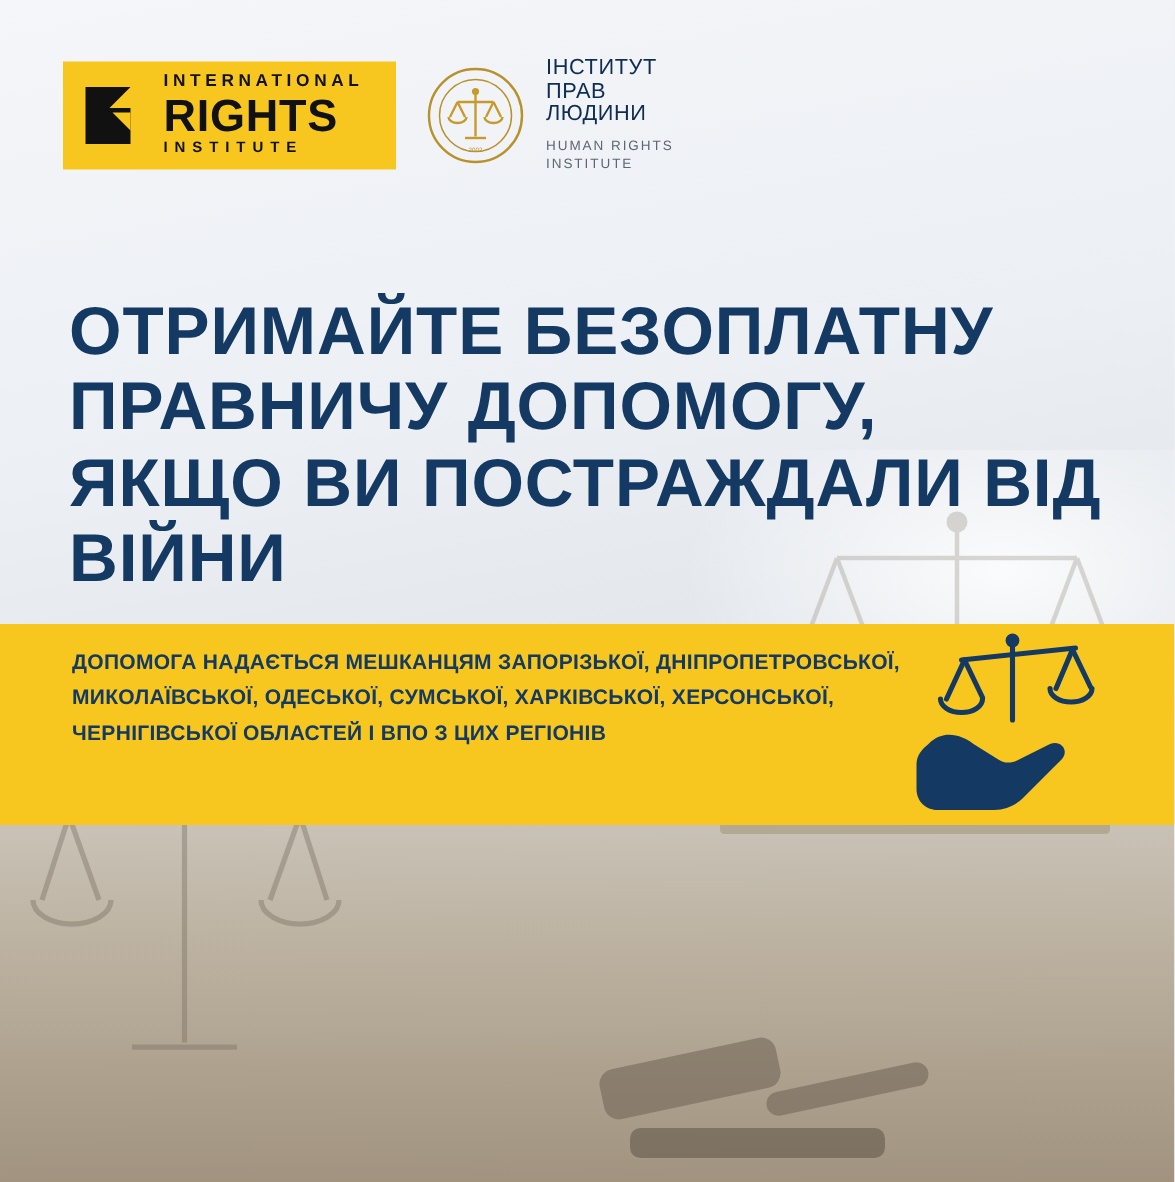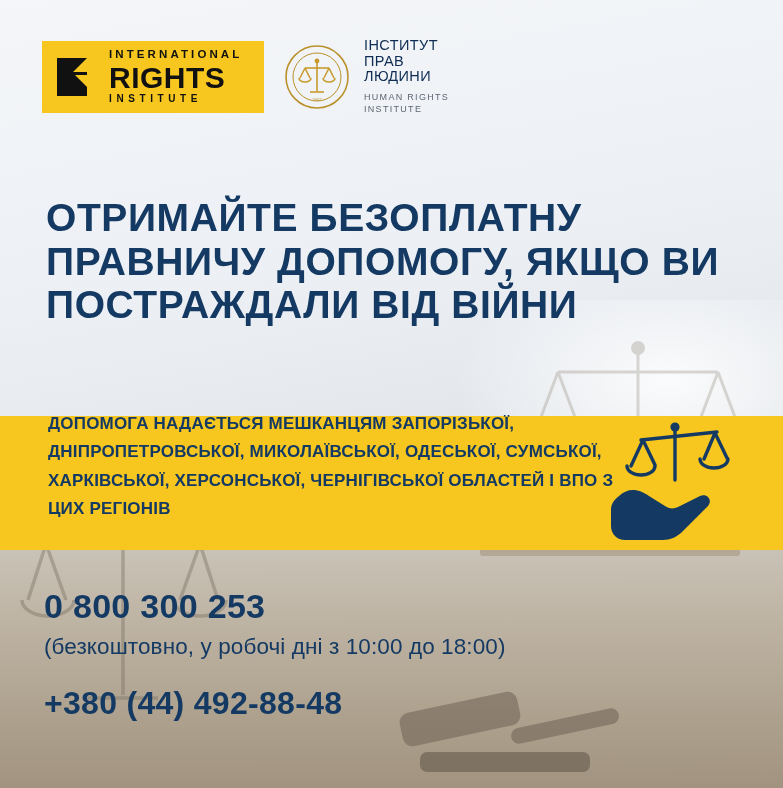--- a/index.html
+++ b/index.html
@@ -161,43 +161,43 @@
     line-height: 1.35;
     text-transform: uppercase;
   }
 
   
   .headline {
     position: absolute;
     left: 46px;
     top: 196px;
     width: 690px;
-    font-size: 39px;
+    font-size: 45px;
     font-weight: bold;
     line-height: 1.12;
     letter-spacing: 0.6px;
     color: #143a63;
     text-transform: uppercase;
   }
 
   
   .band {
     position: absolute;
     left: 0;
     top: 416px;
     width: 783px;
     height: 134px;
     background: #f7c720;
   }
   .band-text {
     position: absolute;
     left: 48px;
-    top: 410px;
+    top: 430px;
     width: 566px;
-    font-size: 17px;
+    font-size: 14px;
     font-weight: bold;
     line-height: 1.67;
     color: #143a63;
     text-transform: uppercase;
     letter-spacing: 0.2px;
   }
   .band-icon {
     position: absolute;
     right: 46px;
     top: 418px;
@@ -347,19 +347,14 @@
       <line x1="42" y1="22" x2="54" y2="47"></line>
       <line x1="114" y1="15" x2="103" y2="41"></line>
       <line x1="114" y1="15" x2="126" y2="40"></line>
       <path d="M26 48 a14 9 0 0 0 28 0"></path>
       <path d="M99 41 a14 9 0 0 0 28 0"></path>
     </g>
     <circle cx="74" cy="9" r="4.6" fill="#143a63"></circle>
     <path d="M18 78 c10 -10 22 -6 30 0 l16 10 c4 3 9 3 13 1 l22 -11 c7 -3 13 4 8 10 l-26 26 c-5 5 -12 8 -19 8 H24 c-8 0 -14 -6 -14 -14 V92 c0 -6 3 -10 8 -14 z" fill="#143a63"></path>
   </svg>
 
-  <div class="contacts">
-    <div class="phone-main">0 800 300 253</div>
-    <div class="phone-note">(безкоштовно, у робочі дні з 10:00 до 18:00)</div>
-    <div class="phone-alt">+380 (44) 492-88-48</div>
-  </div>
 
 </div>
 
 </body></html>

